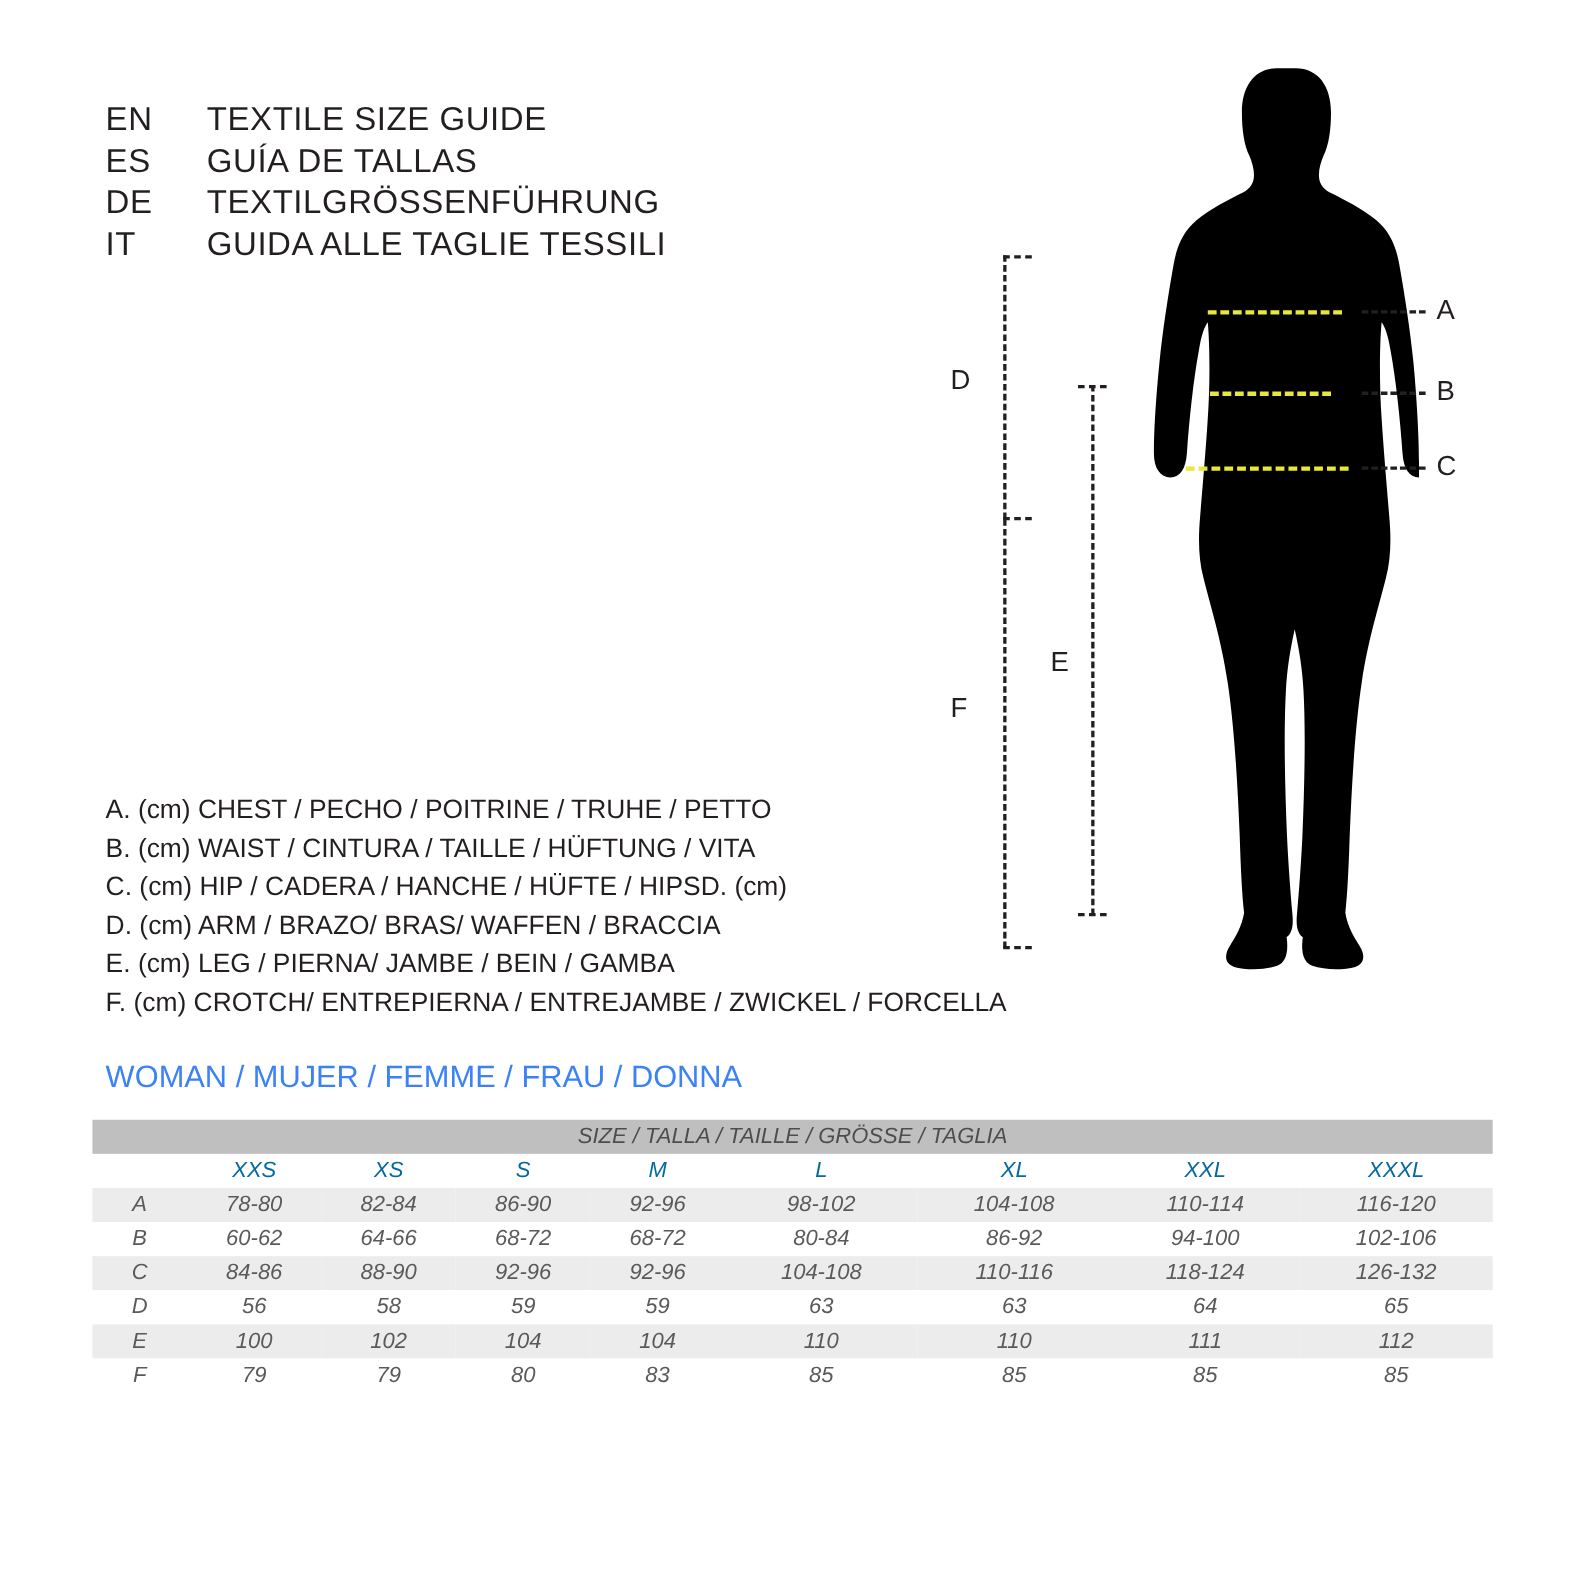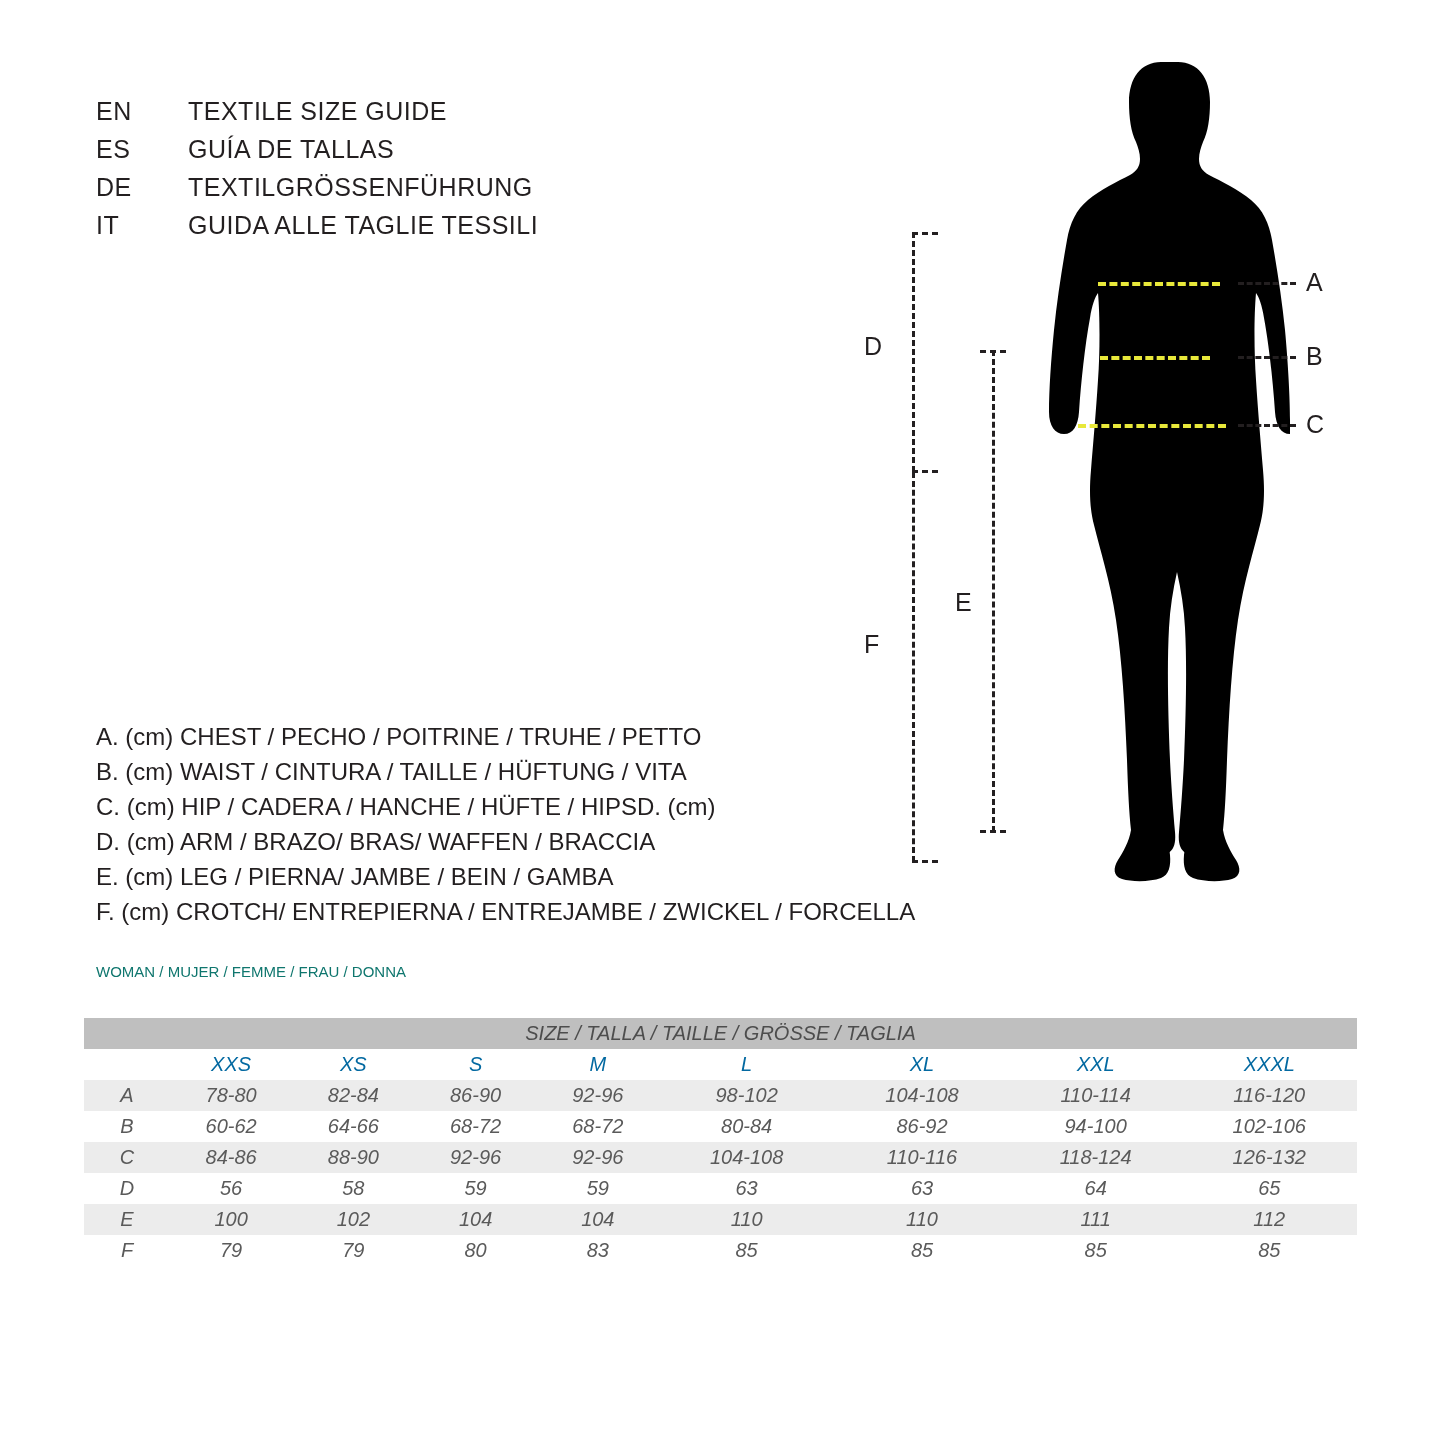--- a/index.html
+++ b/index.html
@@ -18,23 +18,23 @@
 
   
   .title-block {
     position: absolute;
     left: 96px;
     top: 92px;
     width: 640px;
   }
   .title-row {
     display: flex;
-    align-items: center;
+    align-items: flex-start;
     height: 38px;
-    font-size: 25px;
+    font-size: 30px;
     letter-spacing: 0.5px;
     color: #231f20;
   }
   .title-lang {
     width: 92px;
     flex: 0 0 92px;
   }
   .title-text {
     flex: 1 1 auto;
   }
@@ -50,22 +50,22 @@
     height: 35px;
     font-size: 24px;
     color: #231f20;
     white-space: nowrap;
   }
 
   .group-label {
     position: absolute;
     left: 96px;
     top: 963px;
-    font-size: 15px;
-    color: #0f766e;
+    font-size: 28px;
+    color: #3b82f6;
     white-space: nowrap;
   }
 
   
   .table-wrap {
     position: absolute;
     left: 84px;
     top: 1018px;
     width: 1273px;
     font-style: italic;

